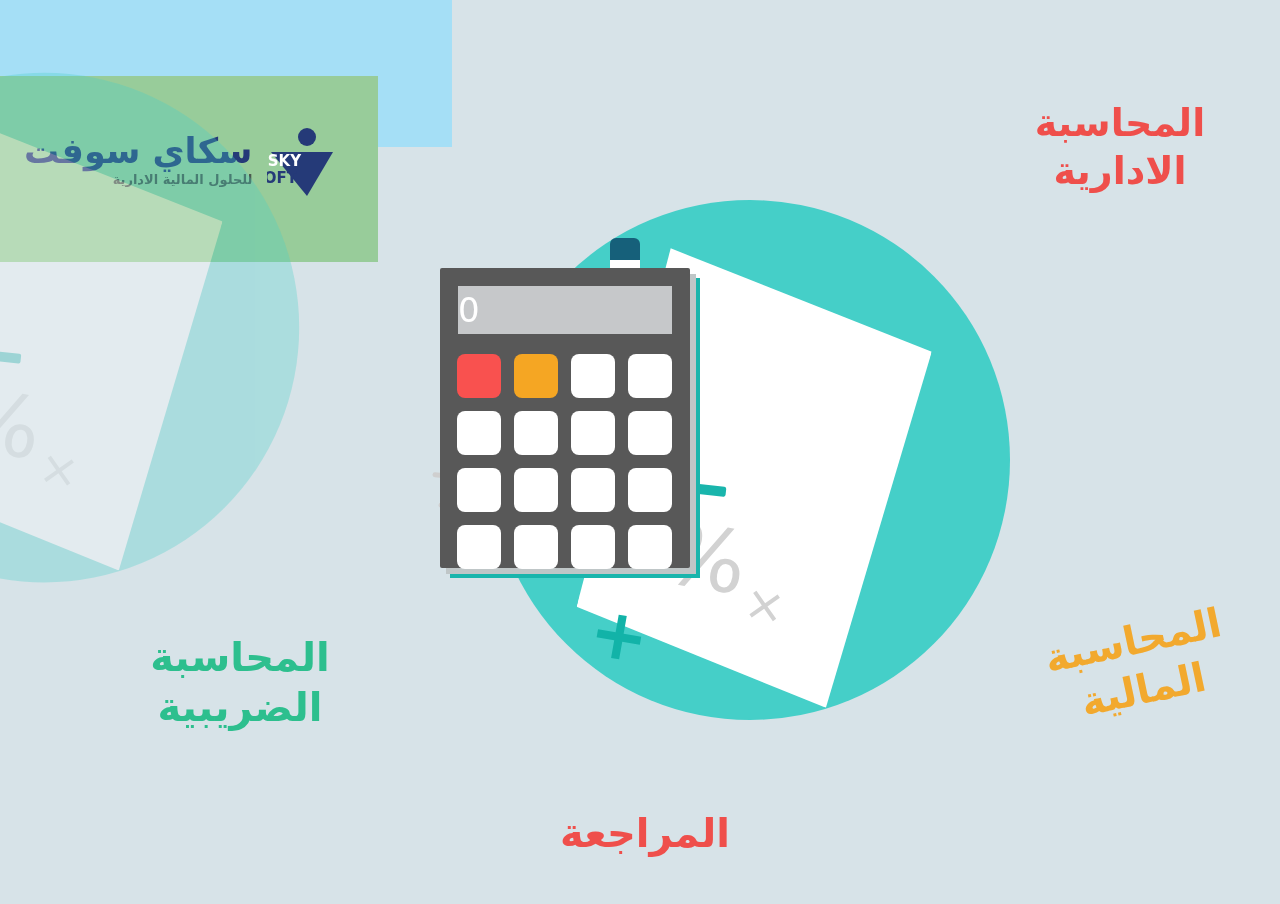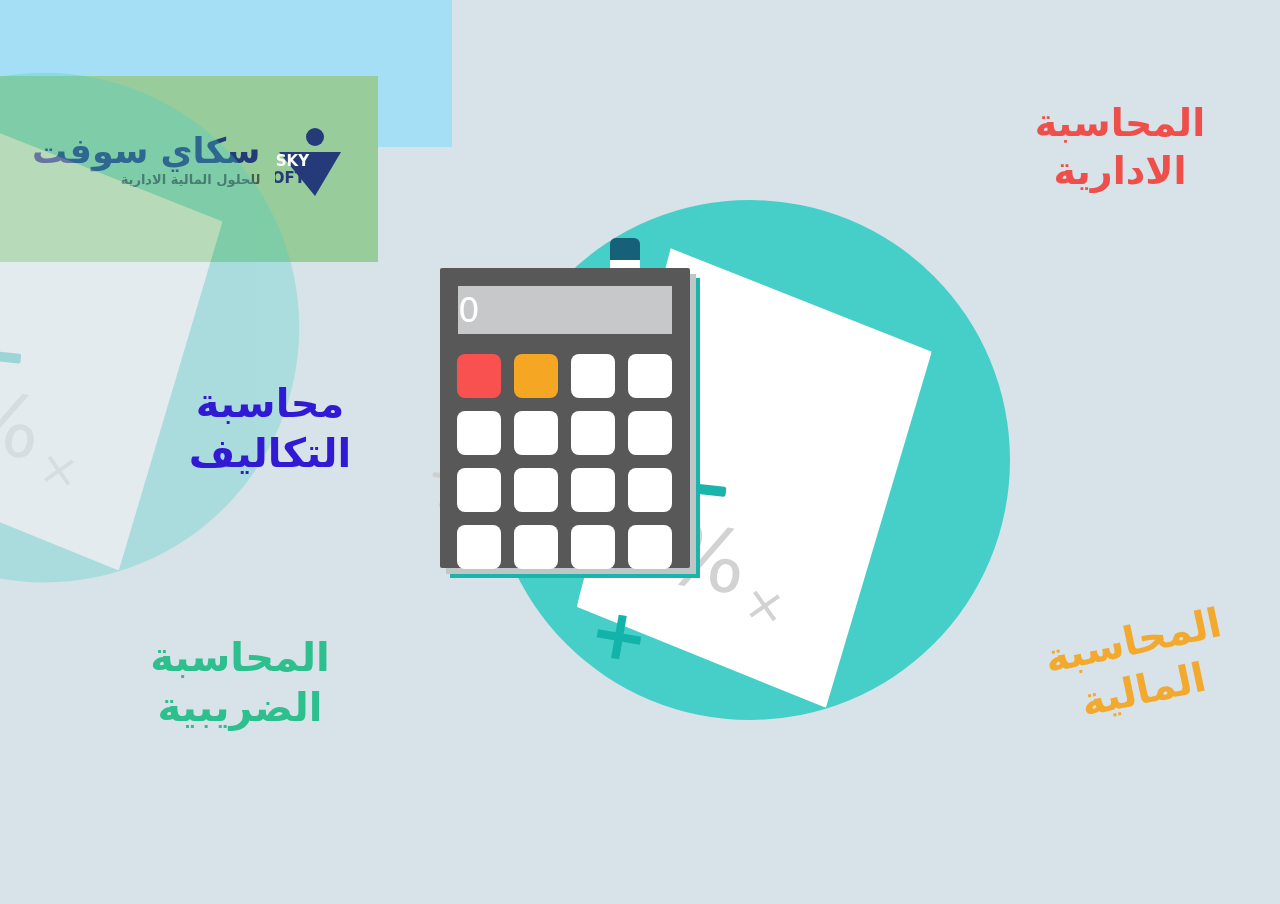--- a/index.html
+++ b/index.html
@@ -28,21 +28,21 @@
   }
 
   
   .logo-wrap{
     position:absolute;left:24px;top:128px;
     display:flex;align-items:flex-start;gap:14px;
   }
   .logo-mark{position:relative;width:92px;height:68px;}
   .logo-mark svg{display:block;}
   .logo-text-ar{
-    direction:rtl;text-align:right;line-height:1;padding-top:6px;margin-left:8px;
+    direction:rtl;text-align:right;line-height:1;padding-top:6px;
   }
   .logo-name{
     font-size:35px;font-weight:700;color:#253a78;letter-spacing:1px;
     font-family:"DejaVu Sans",sans-serif;
   }
   .logo-tag{
     font-size:13px;font-weight:700;color:#4a5a4f;margin-top:4px;
     font-family:"DejaVu Sans",sans-serif;
   }
 
@@ -233,23 +233,22 @@
           <div class="key"></div>
           <div class="key"></div>
         </div>
       </div>
     </div>
   </div>
 
   <div class="label lbl-managerial">المحاسبة
 الادارية</div>
 
-  <div class="label lbl-cost">محاسبة
-التكاليف</div>
 
   <div class="label lbl-tax">المحاسبة
 الضريبية</div>
 
   <div class="label lbl-financial">المحاسبة
 المالية</div>
 
+  <div class="label lbl-audit">المراجعة</div>
 
 </div>
 
 </body></html>

